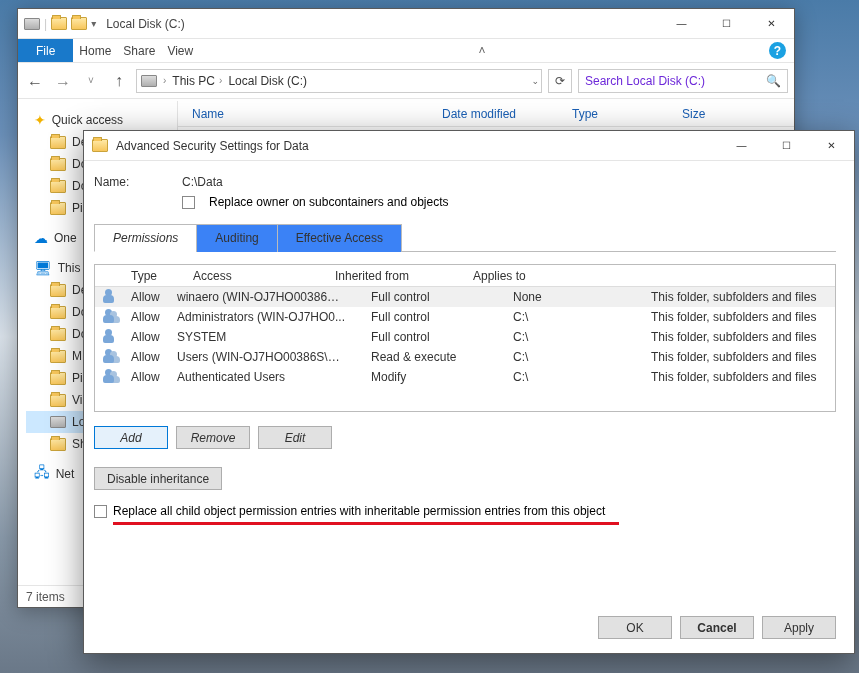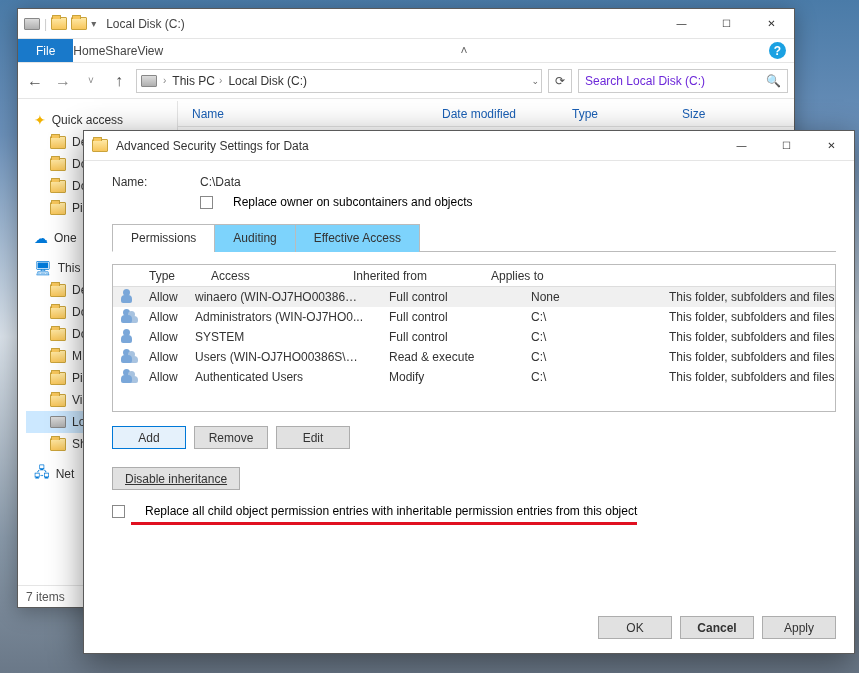--- a/index.html
+++ b/index.html
@@ -51,21 +51,21 @@
     height: 24px;
     display:flex;
     align-items:stretch;
     border-bottom:1px solid #e5e5e5;
   }
   .explorer .ribbon-tabs .file-tab{
     background:#1979ca;color:#fff;
     padding:0 18px;display:flex;align-items:center;
   }
   .explorer .ribbon-tabs .tab{
-    padding:0 0;display:flex;align-items:center;color:#444;
+    padding:0 6px;display:flex;align-items:center;color:#444;
   }
   .explorer .ribbon-tabs .help{
     margin-left:auto;margin-right:8px;display:flex;align-items:center;
   }
   .help-circle{
     width:17px;height:17px;border-radius:50%;
     background:#1ba1e2;color:#fff;font-weight:bold;
     display:flex;align-items:center;justify-content:center;font-size:12px;
   }
 
@@ -135,36 +135,36 @@
   .sec-dialog .titlebar{
     height:30px;display:flex;align-items:center;
     border-bottom:1px solid #e5e5e5;
     padding-left:8px;gap:8px;
   }
   .sec-dialog .titlebar .title-text{color:#333;}
   .sec-dialog .titlebar .spacer{flex:1;}
   .sec-dialog .win-controls{display:flex;}
   .sec-dialog .win-btn{width:45px;height:29px;display:flex;align-items:center;justify-content:center;font-size:10px;color:#333;}
 
-  .sec-body{flex:1;padding:14px 18px 0 28px;position:relative;}
+  .sec-body{flex:1;padding:14px 18px 0 10px;position:relative;}
 
   .info-row{display:flex;align-items:center;margin-bottom:12px;}
   .info-label{width:88px;color:#333;}
   .info-value{color:#333;}
   .change-link{color:#0066cc;margin-left:14px;cursor:pointer;}
-  .chk-row{display:flex;align-items:center;gap:20px;margin-left:88px;margin-top:-6px;margin-bottom:14px;}
+  .chk-row{display:flex;align-items:center;gap:14px;margin-left:88px;margin-top:-6px;margin-bottom:14px;}
   .chk{width:13px;height:13px;border:1px solid #888;background:#fff;display:inline-block;}
 
   .tabstrip{display:flex;border-bottom:1px solid #bbb;margin-bottom:12px;}
   .tabbtn{
     padding:6px 18px;border:1px solid #bbb;border-bottom:none;
-    background:#7dd3fc;margin-right:-1px;position:relative;top:1px;
+    background:#3b82f6;margin-right:-1px;position:relative;top:1px;
     color:#333;
   }
-  .tabbtn.active{background:#fff;border-bottom:1px solid #fff;}
+  .tabbtn.active{background:#fff;border-bottom:1px solid #fff;font-style:italic;}
 
   .instructions{color:#333;margin-bottom:10px;}
   .entries-label{color:#333;margin-bottom:4px;}
 
   .perm-table{
     border:1px solid #bbb;height:148px;
   }
   .perm-head{
     display:flex;height:22px;align-items:center;
     border-bottom:1px solid #ddd;background:#fff;color:#333;
@@ -179,30 +179,30 @@
   .perm-row{display:flex;height:20px;align-items:center;color:#333;}
   .perm-row.selected{background:#f0f0f0;}
   .user-icon{
     width:18px;height:14px;display:inline-block;position:relative;
   }
   .user-icon::before{content:"";position:absolute;left:2px;top:0;width:7px;height:7px;border-radius:50%;background:#7aa7d9;}
   .user-icon::after{content:"";position:absolute;left:0;top:6px;width:11px;height:8px;border-radius:4px 4px 2px 2px;background:#7aa7d9;}
   .user-icon .second{position:absolute;left:7px;top:2px;width:7px;height:7px;border-radius:50%;background:#a8c3e0;}
   .user-icon .second2{position:absolute;left:6px;top:7px;width:11px;height:7px;border-radius:4px 4px 2px 2px;background:#a8c3e0;}
 
-  .btn-row{margin-top:14px;display:flex;gap:8px;}
+  .btn-row{margin-top:14px;display:flex;gap:8px;font-style:italic;}
   .wbtn{
     min-width:74px;height:23px;background:#e1e1e1;border:1px solid #adadad;
     display:inline-flex;align-items:center;justify-content:center;
     padding:0 12px;color:#333;
   }
   .wbtn.primary{border:1px solid #0078d7;background:#e5f1fb;}
 
   .disable-row{margin-top:18px;}
-  .replace-row{margin-top:14px;display:flex;align-items:center;gap:20px;position:relative;}
+  .replace-row{margin-top:14px;display:flex;align-items:center;gap:6px;position:relative;}
   .red-underline{
     position:absolute;left:19px;top:18px;width:506px;height:3px;background:#e01020;
   }
 
   .dlg-buttons{
     padding:10px 18px 14px 0;display:flex;justify-content:flex-end;gap:8px;
   }
 
   
   .chev-down{font-size:9px;color:#666;}
@@ -431,21 +431,21 @@
         </div>
     </div>
 
     <div class="btn-row">
       <div class="wbtn primary">Add</div>
       <div class="wbtn">Remove</div>
       <div class="wbtn">Edit</div>
     </div>
 
     <div class="disable-row">
-      <div class="wbtn" style="min-width:124px;text-decoration:underline;">Disable inheritance</div>
+      <div class="wbtn" style="min-width:124px;">Disable inheritance</div>
     </div>
 
     <div class="replace-row">
       <span class="chk"></span>
       <span>Replace all child object permission entries with inheritable permission entries from this object</span>
       <div class="red-underline"></div>
     </div>
   </div>
 
   <div class="dlg-buttons">

